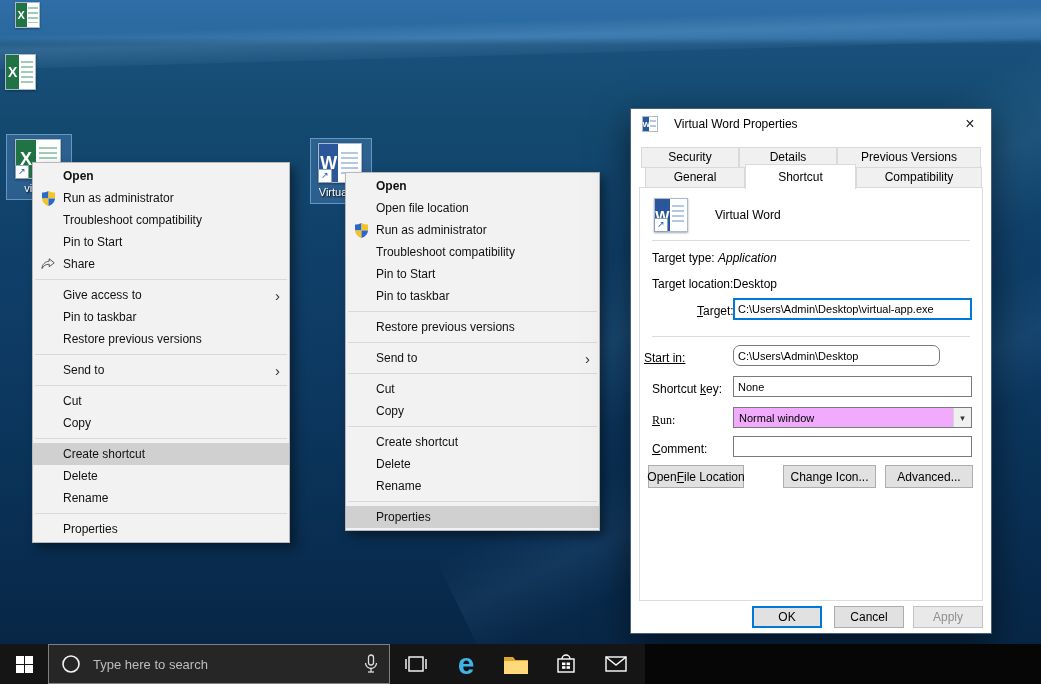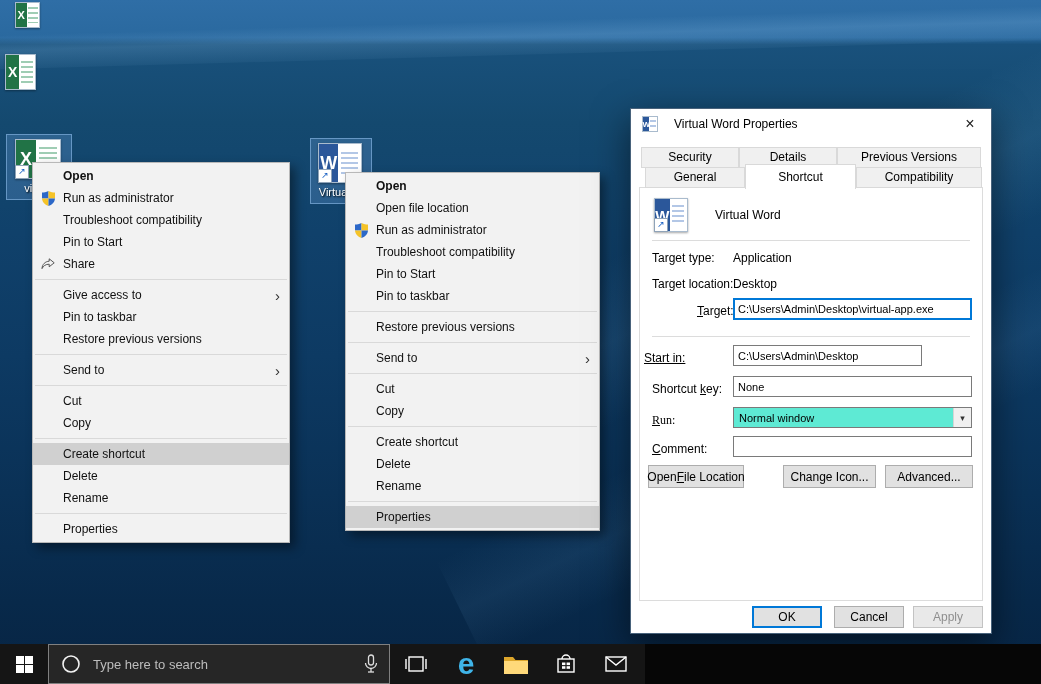--- a/index.html
+++ b/index.html
@@ -63,21 +63,21 @@
         border:1px solid #dcdcdc;box-sizing:border-box;z-index:1;}
   .w32{left:14px;top:10px;width:34px;height:34px;font-size:15px;}
   .sc-name{position:absolute;left:75px;top:20px;}
   .hr{position:absolute;left:12px;right:12px;height:1px;background:#dcdcdc;}
   .flabel,.fvalue{position:absolute;white-space:nowrap;}
   .tinput{position:absolute;background:#fff;border:2px solid #0078d7;box-sizing:border-box;
           display:flex;align-items:center;padding:0 3px;font-size:11px;white-space:pre;overflow:hidden;}
   .tsel{background:#4d7c0f;color:#fff;margin-left:39px;}
   .win{position:absolute;height:21px;border:1px solid #7a7a7a;background:#fff;box-sizing:border-box;
        font:11px "Liberation Sans","DejaVu Sans",sans-serif;padding:0 4px;color:#000;}
-  .combo{position:absolute;background:#5eead4;border:1px solid #7a7a7a;box-sizing:border-box;
+  .combo{position:absolute;background:#f0abfc;border:1px solid #7a7a7a;box-sizing:border-box;
          display:flex;align-items:center;font-size:11px;}
   .cval{flex:1;padding:0 5px;white-space:nowrap;}
   .cbtn{width:17px;align-self:stretch;display:flex;align-items:center;justify-content:center;
         background:#f0f0f0;border-left:1px solid #d5d5d5;font-size:9px;color:#333;}
   .pbtn,.bbtn{position:absolute;background:#e1e1e1;border:1px solid #adadad;box-sizing:border-box;
         display:flex;align-items:center;justify-content:center;font-size:12px;cursor:default;white-space:nowrap;}
   .pbtn{height:23px;}
   .bbtn{width:70px;height:22px;top:497px;}
   .bbtn.ok{border:2px solid #0078d7;}
   .bbtn.disabled{background:#e9e9e9;border-color:#c3c3c3;color:#8f8f8f;}
@@ -322,34 +322,34 @@
     <div class="page">
       <div class="wicon w32">
         <span class="bar">W</span>
         <span class="lines"></span>
         <span class="sarrow">↗</span>
       </div>
       <span class="sc-name">Virtual Word</span>
       <div class="hr" style="top:52px;"></div>
 
       <span class="flabel" style="left:12px;top:63px;">Target type:</span>
-      <span class="fvalue" style="left:93px;top:63px;">Application</span>
+      <span class="fvalue" style="left:78px;top:63px;font-style:italic;">Application</span>
 
       <span class="flabel" style="left:12px;top:89px;">Target location:</span>
       <span class="fvalue" style="left:93px;top:89px;">Desktop</span>
 
       <span class="flabel" style="left:12px;top:116px;margin-left:45px;"><u>T</u>arget:</span>
       <div class="tinput" style="left:93px;top:110px;width:239px;height:22px;">
         <span>C:\Users\Admin\Desktop\virtual-app.exe </span><span class="tsel">WORD</span>
       </div>
 
       <div class="hr" style="top:148px;"></div>
 
       <span class="flabel" style="left:4px;top:163px;text-decoration:underline;"><u>S</u>tart in:</span>
-      <input class="win" style="left: 93px; top: 157px; width: 189px;" value="C:\Users\Admin\Desktop">
+      <input class="win" style="left: 93px; top: 157px; width: 207px; border-radius: 7px;" value="C:\Users\Admin\Desktop">
 
       <span class="flabel" style="left:12px;top:194px;">Shortcut <u>k</u>ey:</span>
       <input class="win" style="left: 93px; top: 188px; width: 239px;" value="None">
 
       <span class="flabel" style="left:12px;top:225px;font-family:Liberation Serif, serif;"><u>R</u>un:</span>
       <div class="combo" style="left:93px;top:219px;width:239px;height:21px;">
         <span class="cval">Normal window</span>
         <span class="cbtn">▾</span>
       </div>
 

